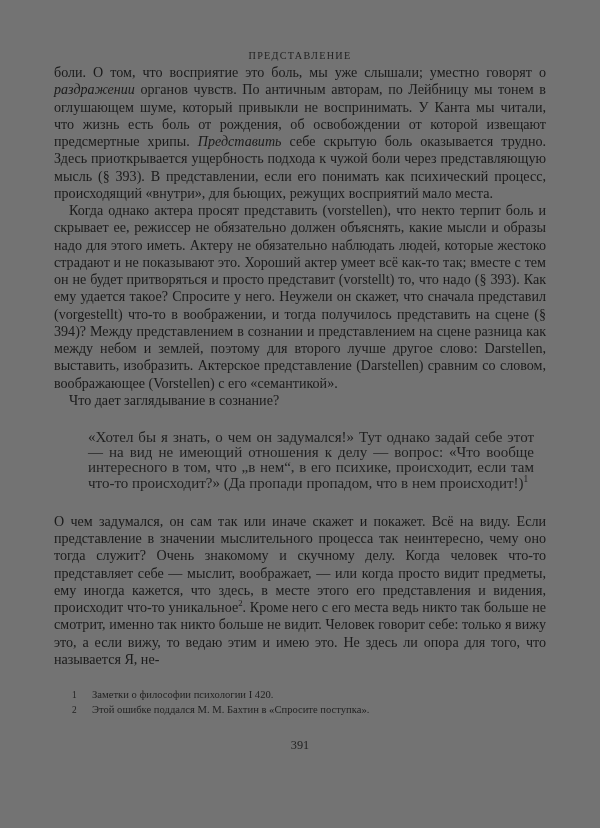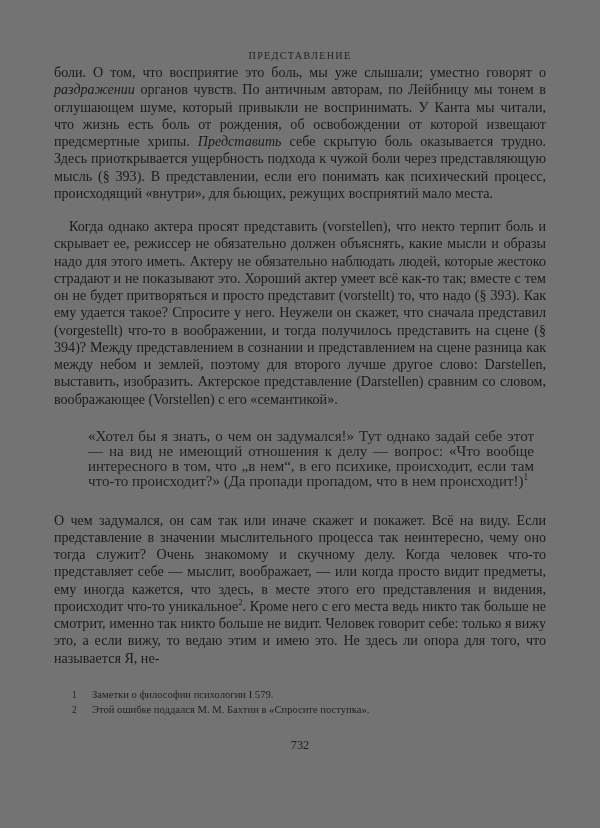--- a/index.html
+++ b/index.html
@@ -50,21 +50,20 @@
     margin: 0;
     font-size: 14.1px;
     line-height: 17.25px;
     text-align: justify;
     text-justify: inter-word;
     hyphens: manual;
     color: #1a1a1a;
   }
   p.body.indent {
     text-indent: 15px;
-    margin-top: 16px;
   }
   p.body.noindent {
     text-indent: 0;
   }
 
   .quote {
     margin: 12px;
     padding: 0 0 0 22px;
     font-size: 15px;
     line-height: 15.2px;
@@ -122,37 +121,38 @@
 <div class="page">
 
   <div class="running-head">ПРЕДСТАВЛЕНИЕ</div>
 
   <div class="textblock">
 
     <p class="body noindent"><span>боли. О том, что восприятие это боль, мы уже слышали; уместно говорят о </span><i>раздражении</i><span> органов чувств. По античным авторам, по Лейбницу мы тонем в оглушающем шуме, который привыкли не воспринимать. У Канта мы читали, что жизнь есть боль от рождения, об освобождении от которой извещают предсмертные хрипы. </span><i>Представить</i><span> себе скрытую боль оказывается трудно. Здесь приоткрывается ущербность подхода к чужой боли через представляющую мысль (§ 393). В представлении, если его понимать как психический процесс, происходящий «внутри», для бьющих, режущих восприятий мало места.</span></p>
 
     <p class="body indent">Когда однако актера просят представить (vorstellen), что некто терпит боль и скрывает ее, режиссер не обязательно должен объяснять, какие мысли и образы надо для этого иметь. Актеру не обязательно наблюдать людей, которые жестоко страдают и не показывают это. Хороший актер умеет всё как-то так; вместе с тем он не будет притворяться и просто представит (vorstellt) то, что надо (§ 393). Как ему удается такое? Спросите у него. Неужели он скажет, что сначала представил (vorgestellt) что-то в воображении, и тогда получилось представить на сцене (§ 394)? Между представлением в сознании и представлением на сцене разница как между небом и землей, поэтому для второго лучше другое слово: Darstellen, выставить, изобразить. Актерское представление (Darstellen) сравним со словом, воображающее (Vorstellen) с его «семантикой».</p>
 
+    <p class="body indent">Что дает заглядывание в сознание?</p>
 
     <div class="spacer-before-quote"></div>
 
     <p class="quote"><span>«Хотел бы я знать, о чем он задумался!» Тут однако задай себе этот — на вид не имеющий отношения к делу — вопрос: «Что вообще интересного в том, что „в нем“, в его психике, происходит, если там что-то происходит?» (Да пропади пропадом, что в нем происходит!)</span><sup>1</sup></p>
 
     <div class="spacer-after-quote"></div>
 
     <p class="body noindent"><span>О чем задумался, он сам так или иначе скажет и покажет. Всё на виду. Если представление в значении мыслительного процесса так неинтересно, чему оно тогда служит? Очень знакомому и скучному делу. Когда человек что-то представляет себе — мыслит, воображает, — или когда просто видит предметы, ему иногда кажется, что здесь, в месте этого его представления и видения, происходит что-то уникальное</span><sup>2</sup><span>. Кроме него с его места ведь никто так больше не смотрит, именно так никто больше не видит. Человек говорит себе: только я вижу это, а если вижу, то ведаю этим и имею это. Не здесь ли опора для того, что называется Я, не-</span></p>
 
   </div>
 
   <div class="footnotes">
     <div class="footnote">
       <span class="fn-num">1</span>
-      <span class="fn-text">Заметки о философии психологии I 579.</span>
+      <span class="fn-text">Заметки о философии психологии I 420.</span>
     </div>
     <div class="footnote">
       <span class="fn-num">2</span>
       <span class="fn-text">Этой ошибке поддался М. М. Бахтин в «Спросите поступка».</span>
     </div>
   </div>
 
-  <div class="folio">732</div>
+  <div class="folio">391</div>
 
 </div>
 
 </body></html>

